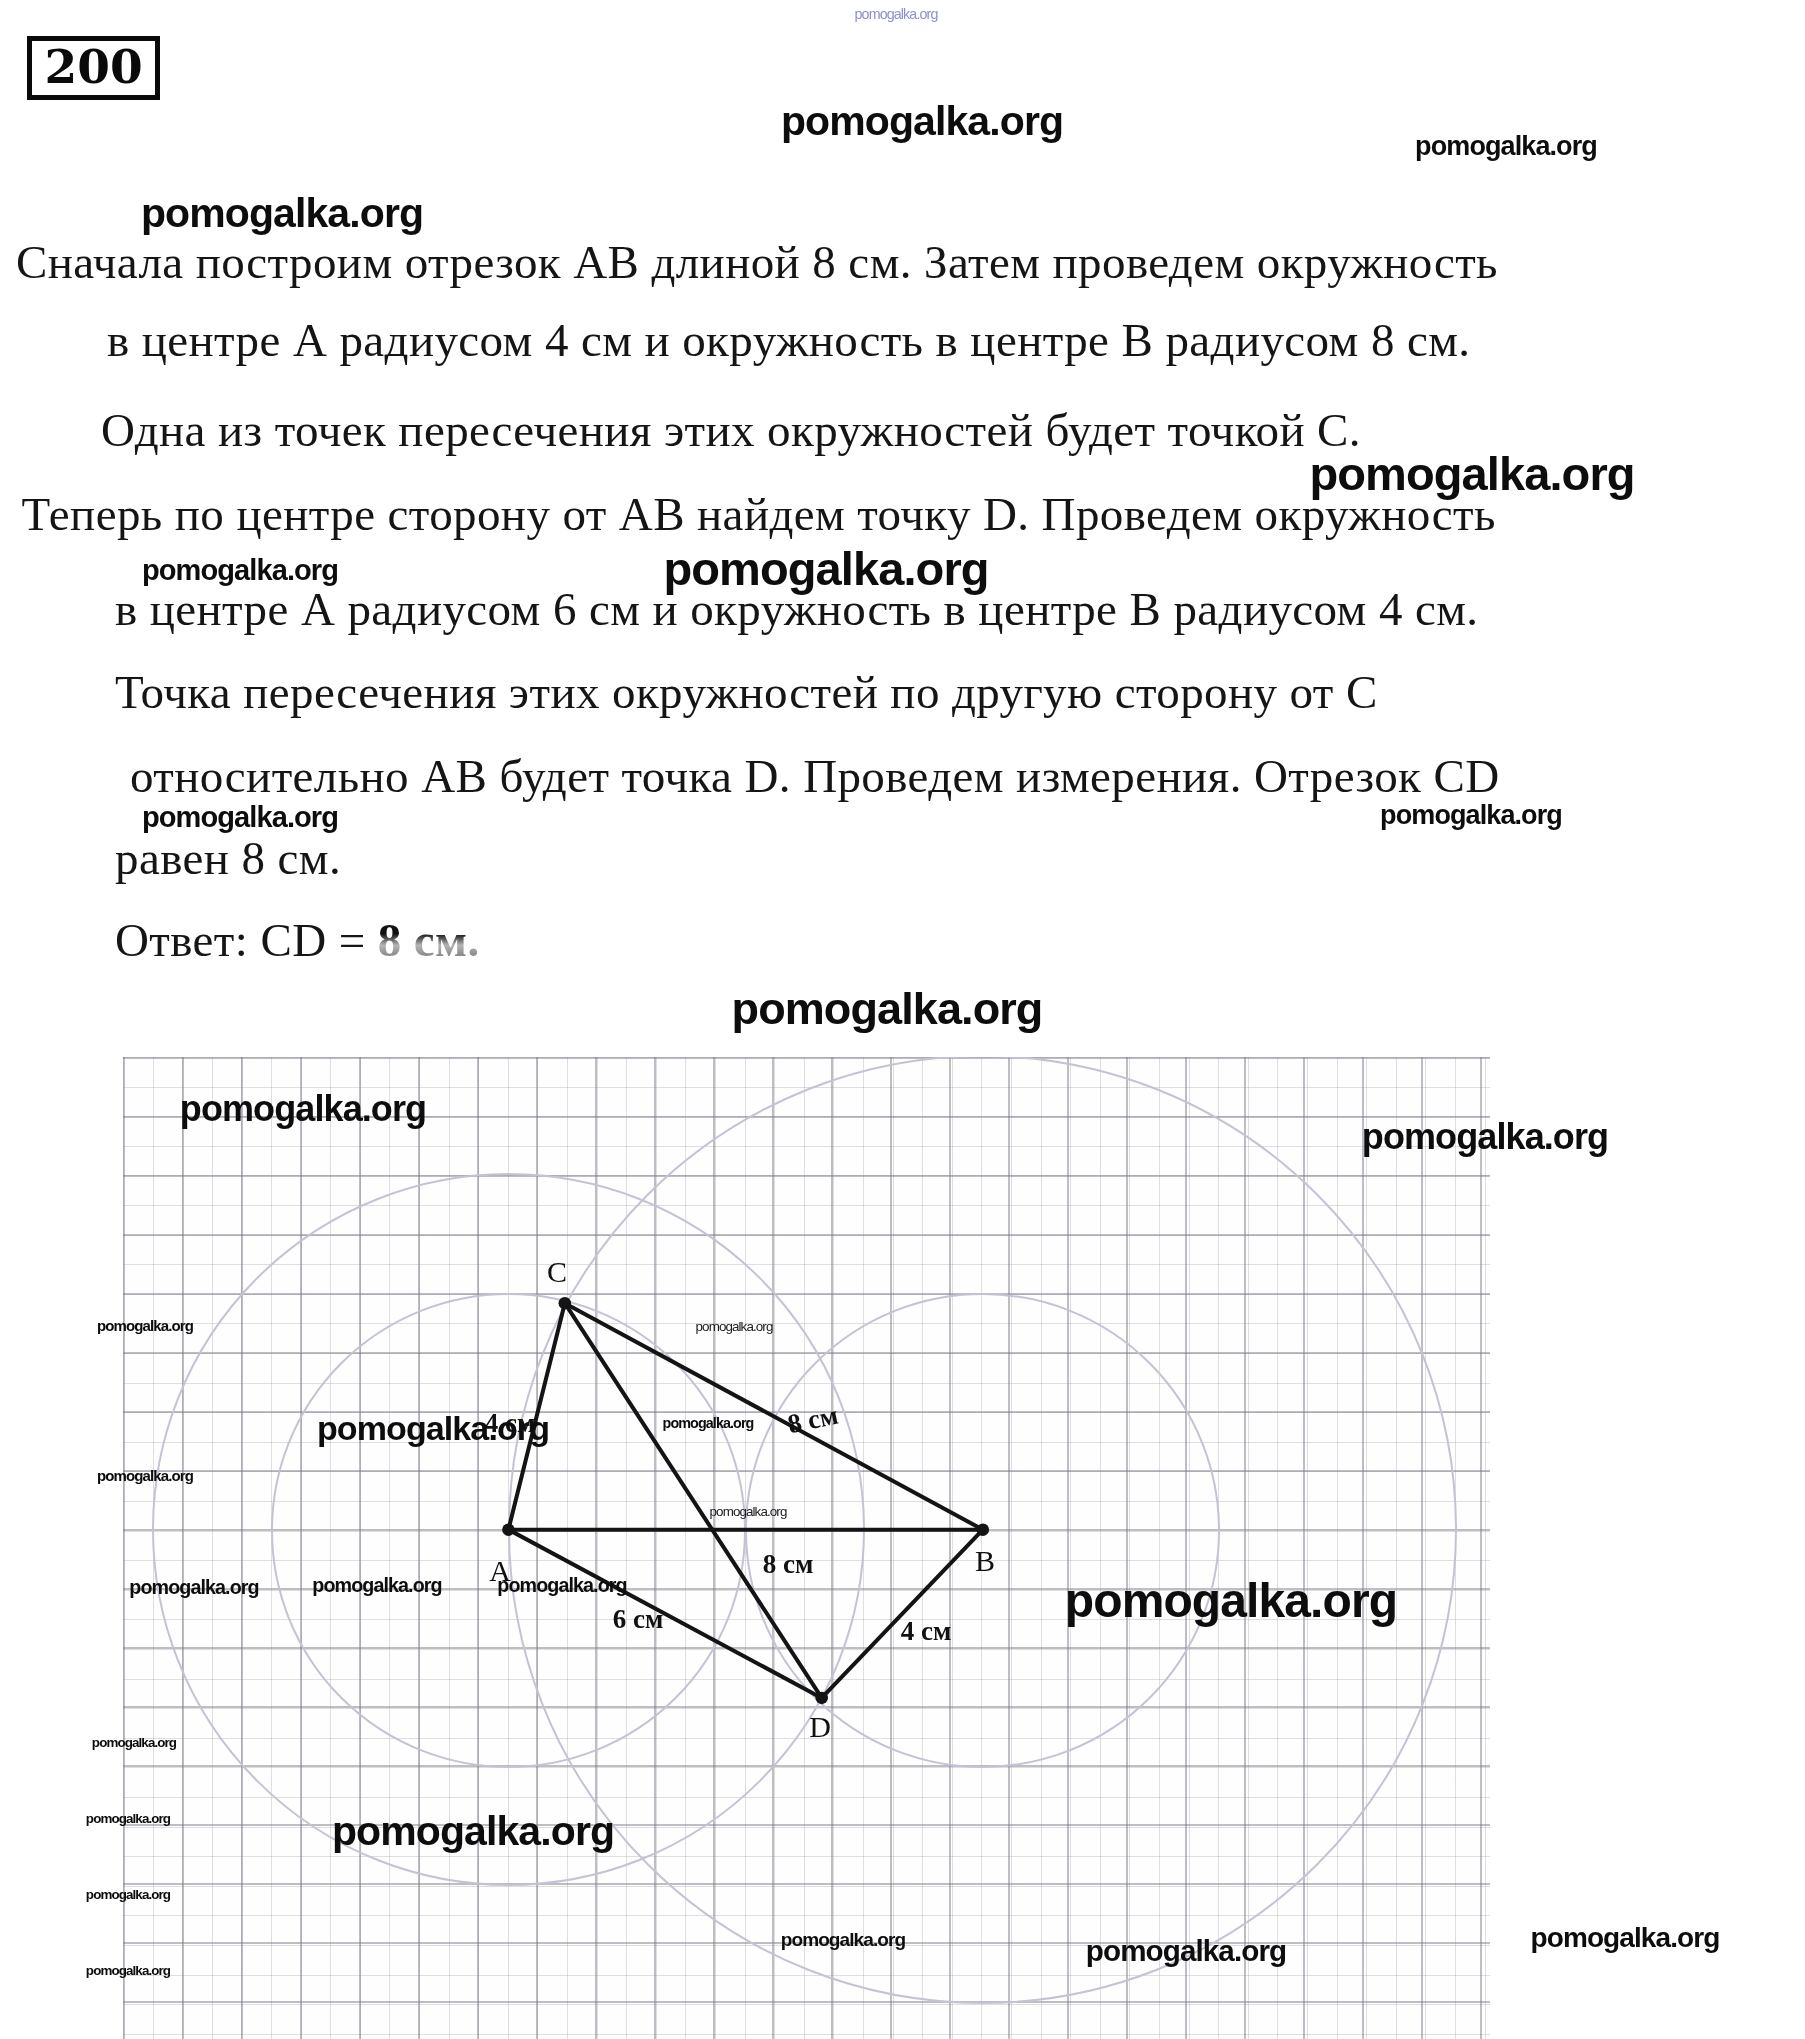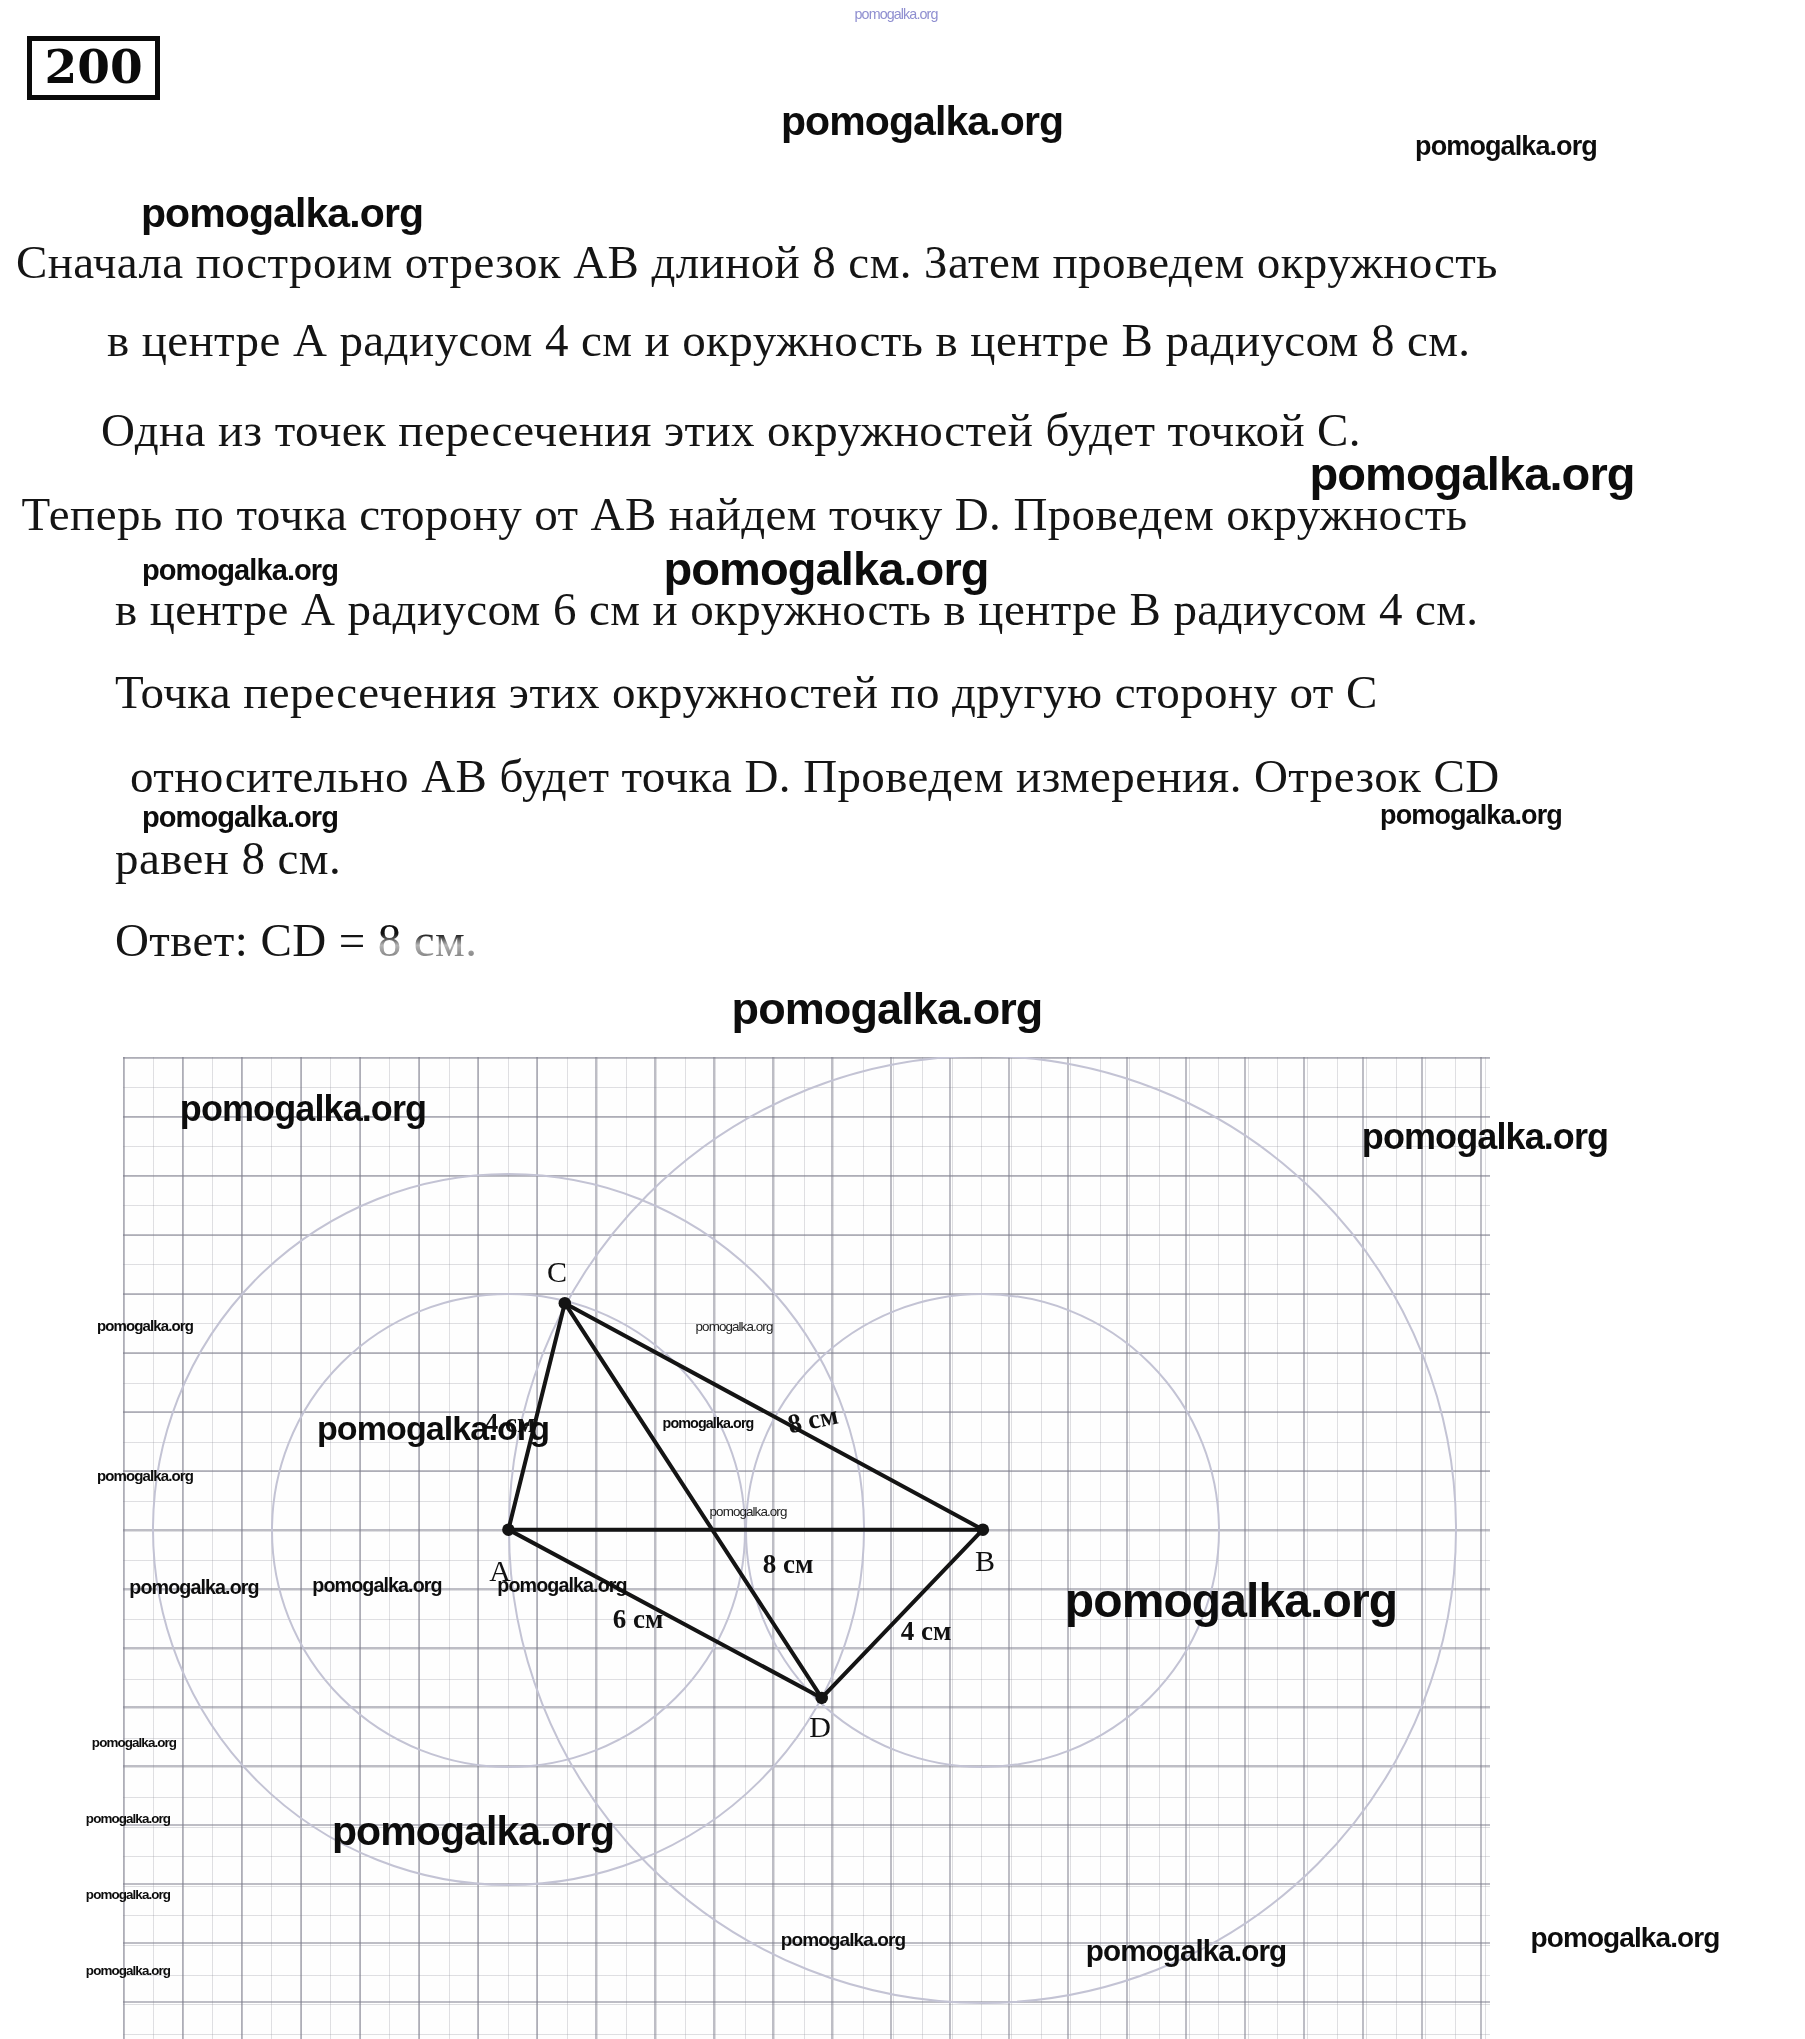--- a/index.html
+++ b/index.html
@@ -20,21 +20,21 @@
   .wm{
     position:absolute;transform:translate(-50%,-50%);
     font-family:"Liberation Sans",sans-serif;
     letter-spacing:-0.9px;white-space:nowrap;color:#0d0d0d;
   }
   
   .tline{
     position:absolute;white-space:nowrap;
     font-size:47px;line-height:1.15;letter-spacing:0.4px;color:#151515;
   }
-  .answer-value{color:#1a1a1a;}
+  .answer-value{color:#1a1a1a;font-weight:bold;}
   @supports ((-webkit-background-clip:text)){
     .answer-value{
       background:linear-gradient(to bottom,#111 38%,#b5b5b5 60%,#8d8d8d 78%,#777 100%);
       -webkit-background-clip:text;background-clip:text;color:transparent;
     }
   }
   
   .diagram{
     position:absolute;left:123px;top:1057px;width:1367px;height:982px;
     overflow:hidden;background-color:#fefefe;
@@ -64,21 +64,21 @@
 <body>
 
 <div class="numbox">
   <span>200</span>
 </div>
 
 <div>
   <div class="tline" style="left:16px;top:235px">Сначала построим отрезок АВ длиной 8 см. Затем проведем окружность</div>
   <div class="tline" style="left:107px;top:313px">в центре А радиусом 4 см и окружность в центре В радиусом 8 см.</div>
   <div class="tline" style="left:101px;top:403px">Одна из точек пересечения этих окружностей будет точкой С.</div>
-  <div class="tline" style="left:21.5px;top:487px">Теперь по точка сторону от АВ найдем точку D. Проведем окружность</div>
+  <div class="tline" style="left:21.5px;top:487px">Теперь по центре сторону от АВ найдем точку D. Проведем окружность</div>
   <div class="tline" style="left:115px;top:582px">в центре А радиусом 6 см и окружность в центре В радиусом 4 см.</div>
   <div class="tline" style="left:115px;top:665px">Точка пересечения этих окружностей по другую сторону от С</div>
   <div class="tline" style="left:130px;top:749px">относительно АВ будет точка D. Проведем измерения. Отрезок CD</div>
   <div class="tline" style="left:115px;top:831px">равен 8 см.</div>
   <div class="tline" style="left:115px;top:913px">
     <span>Ответ: CD = </span><span class="answer-value">8 см.</span>
   </div>
 </div>
 
 <div class="diagram">

